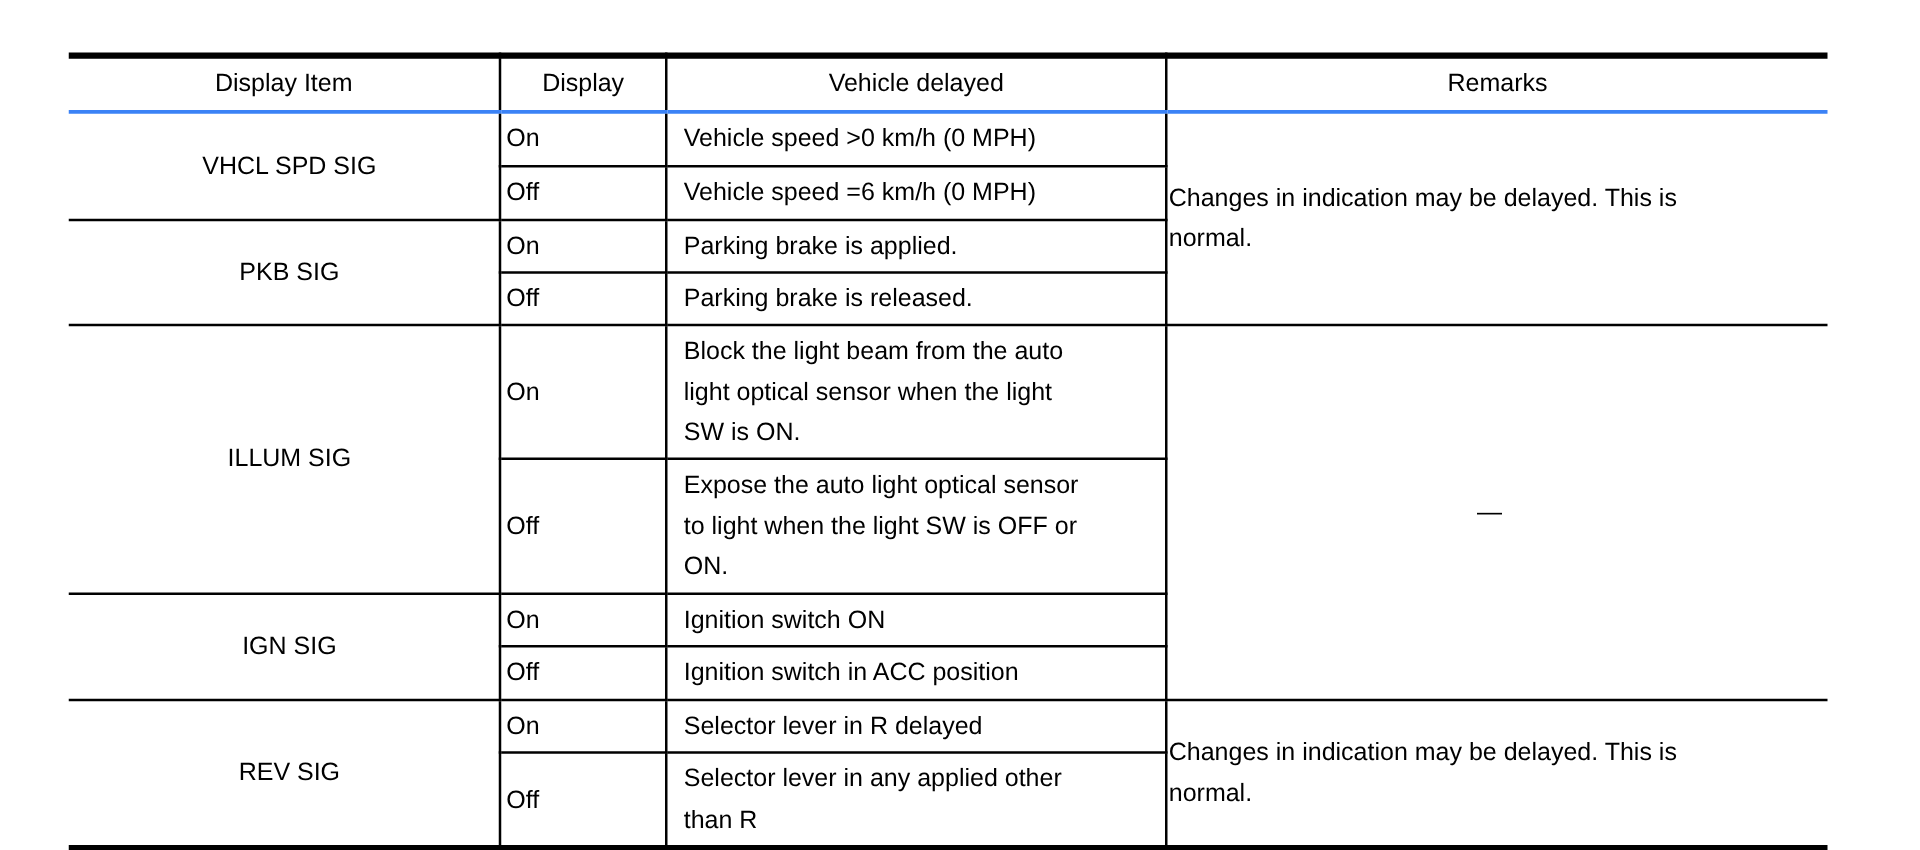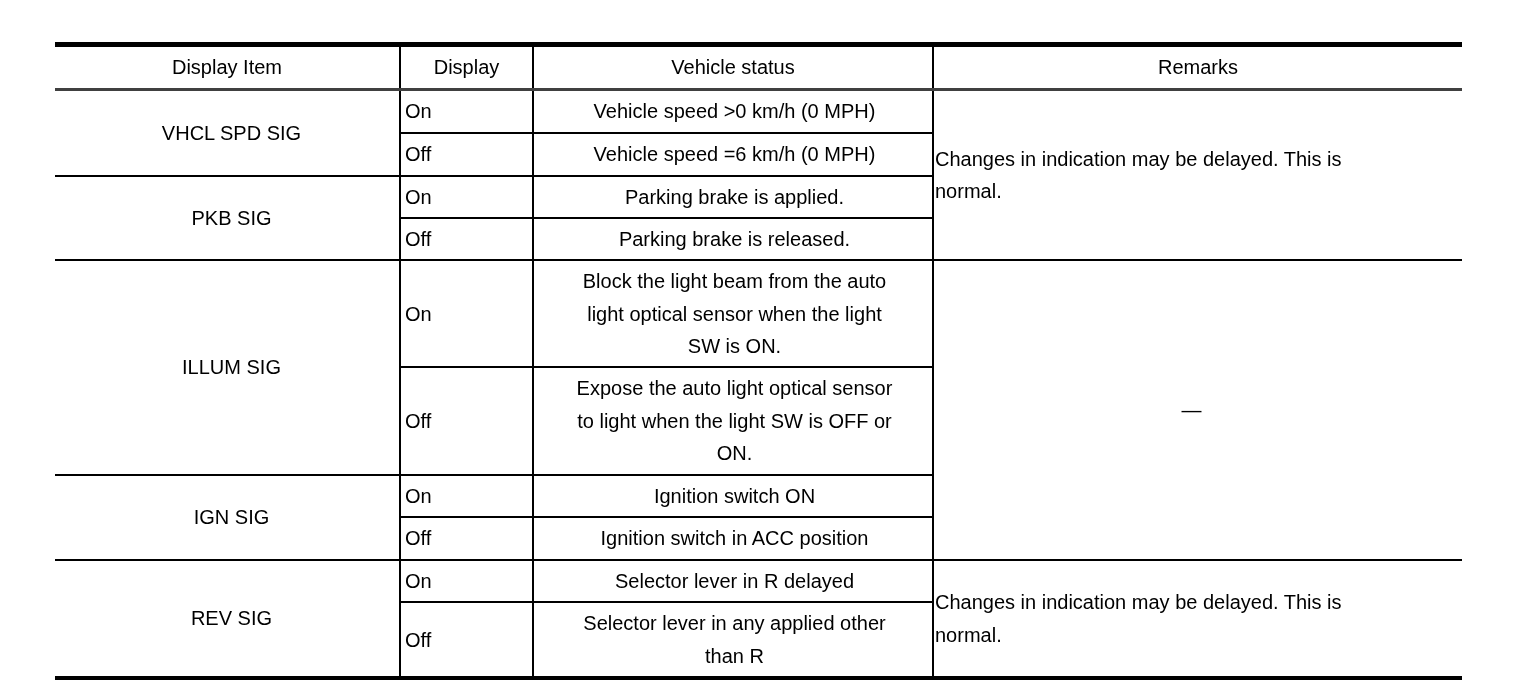--- a/index.html
+++ b/index.html
@@ -30,35 +30,35 @@
     font-size: 20px;
     line-height: 1.62;
   }
   th, td {
     border: 2px solid #000;
     font-weight: 400;
     vertical-align: middle;
     overflow: hidden;
   }
   thead th {
-    border-bottom: 3px solid #404040;
+    border-bottom: 3px solid #3b82f6;
     text-align: center;
     height: 41px;
     padding: 0 4px;
   }
   td.item-cell {
     text-align: center;
     padding: 2px 8px 2px 17px;
   }
   td.display-cell {
     text-align: left;
     padding: 2px 4px;
   }
   td.status-cell {
-    text-align: center;
+    text-align: left;
     padding: 4px 10px 4px 13px;
     white-space: pre-line;
   }
   td.remarks-cell {
     text-align: left;
     padding: 4px 14px 4px 1px;
     white-space: pre-line;
   }
   td.remarks-cell.dash {
     text-align: center;
@@ -77,21 +77,21 @@
   <colgroup>
     <col style="width:345px">
     <col style="width:133px">
     <col style="width:400px">
     <col style="width:529px">
   </colgroup>
   <thead>
     <tr>
       <th>Display Item</th>
       <th>Display</th>
-      <th>Vehicle status</th>
+      <th>Vehicle delayed</th>
       <th>Remarks</th>
     </tr>
   </thead>
   <tbody>
     <tr class="rh43">
       <td class="item-cell" rowspan="2">VHCL SPD SIG</td>
       <td class="display-cell">On</td>
       <td class="status-cell">Vehicle speed &gt;0 km/h (0 MPH)</td>
       <td class="remarks-cell" rowspan="4">Changes in indication may be delayed. This is
 normal.</td>

